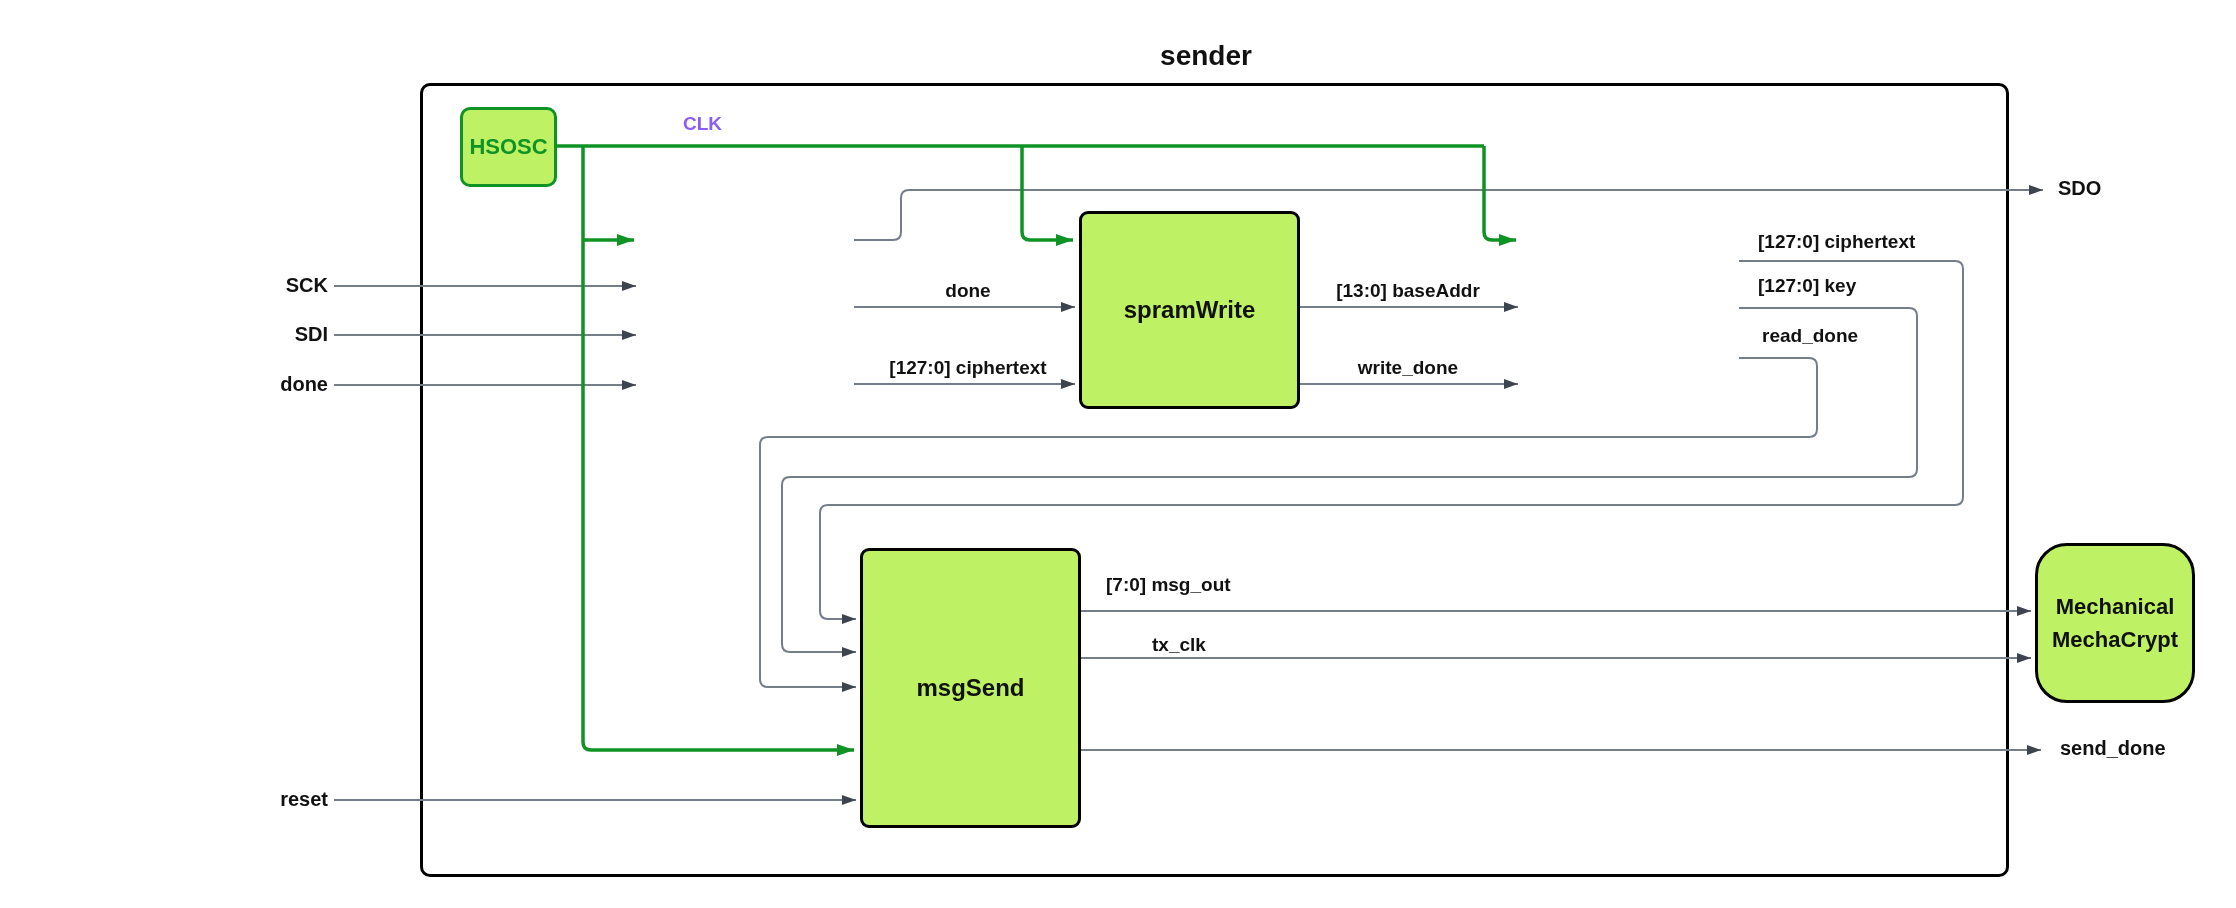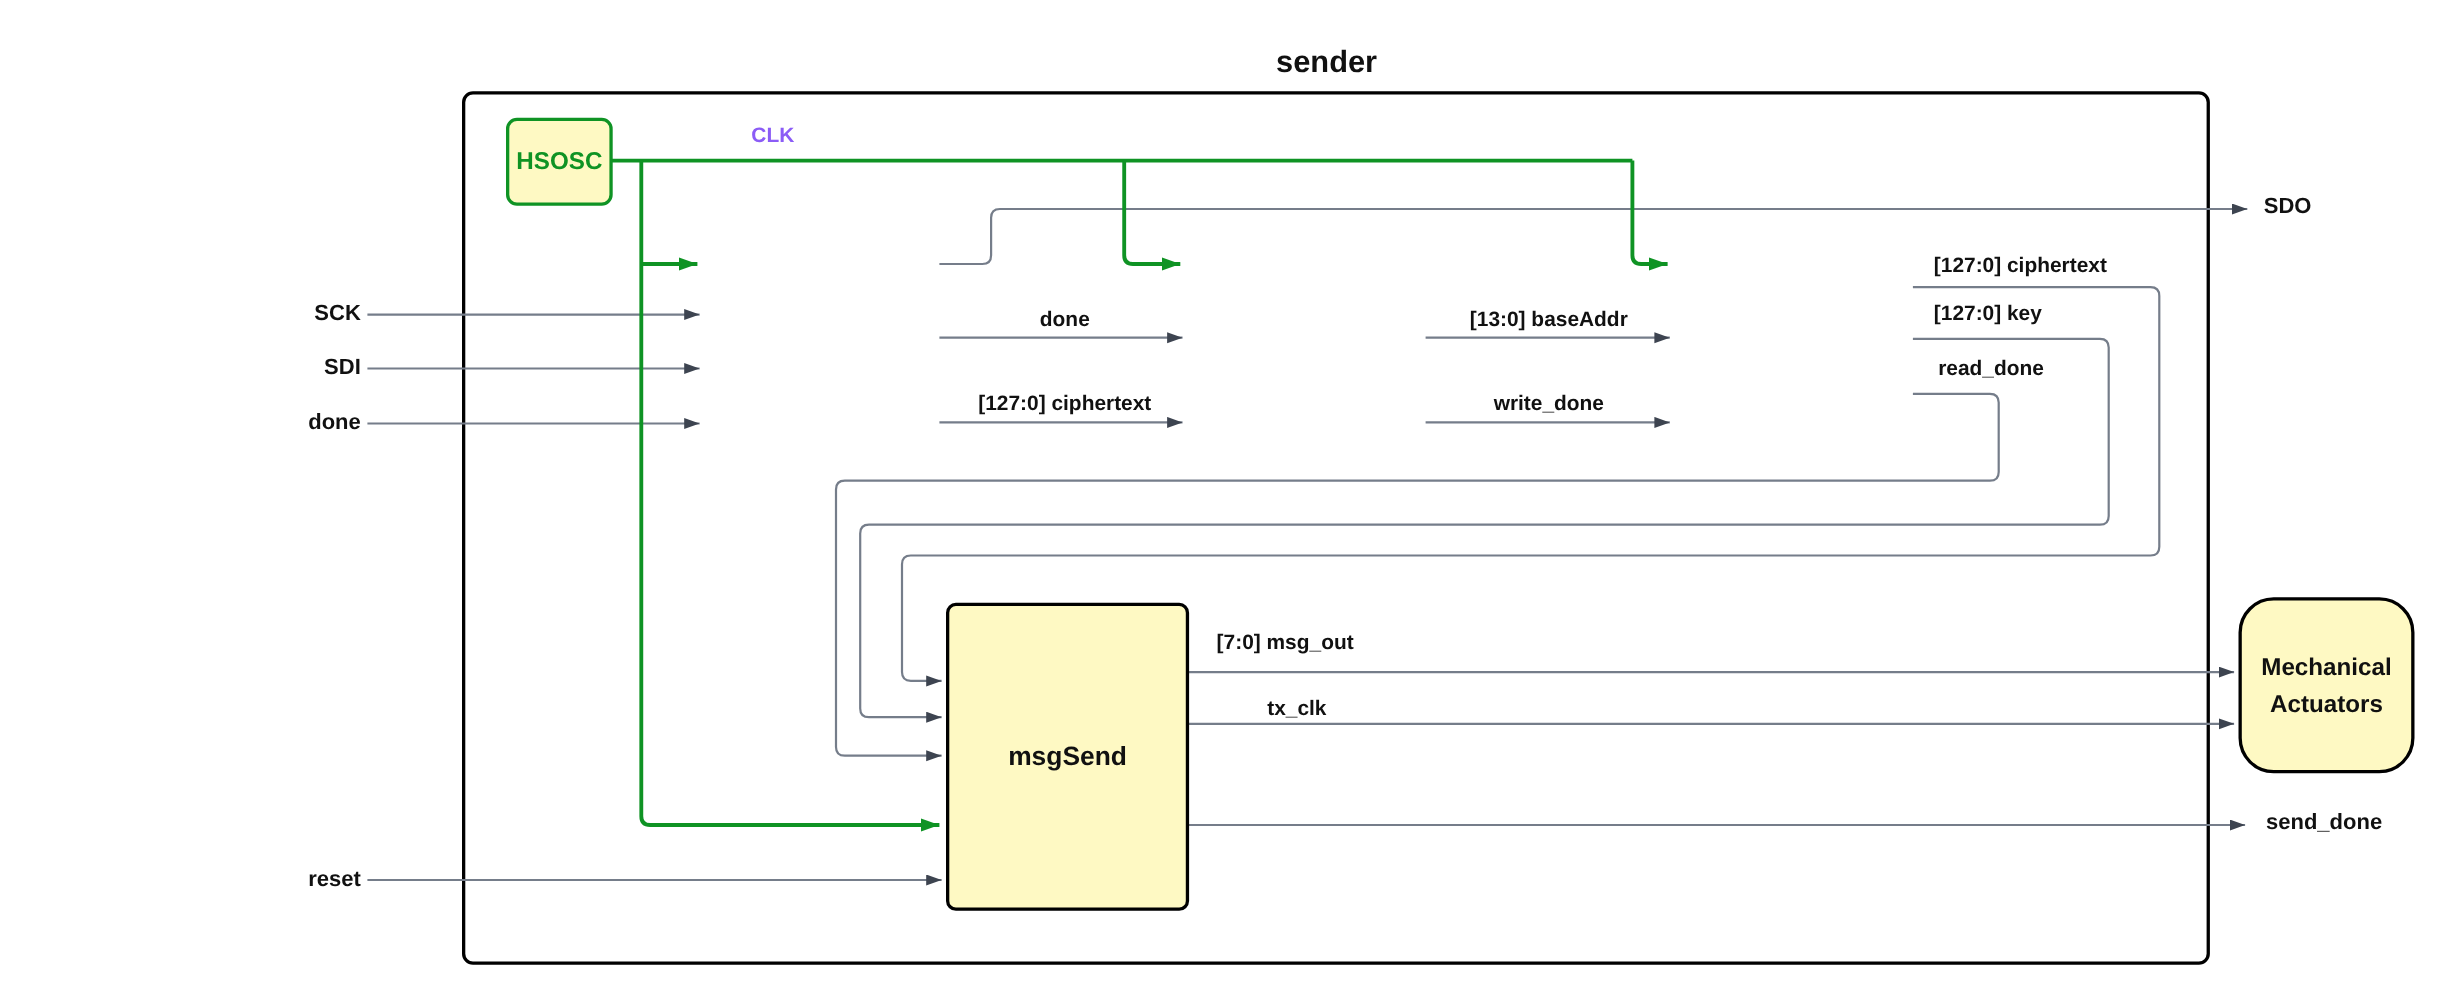--- a/index.html
+++ b/index.html
@@ -2,21 +2,21 @@
 <html><head>
 <meta charset="utf-8">
 <style>
   html,body{margin:0;padding:0;background:#ffffff;}
   body{width:2236px;height:908px;position:relative;overflow:hidden;
        font-family:"Liberation Sans",sans-serif;color:#111;}
   .stage{position:absolute;inset:0;}
   svg.wires{position:absolute;left:0;top:0;z-index:2;}
   .outer-box{position:absolute;left:420px;top:83px;width:1583px;height:788px;
              border:3px solid #000;border-radius:10px;background:#fff;z-index:1;}
-  .block{position:absolute;border:3px solid #000;border-radius:9px;background:#fef9c3;
+  .block{position:absolute;border:3px solid #000;border-radius:9px;background:#bef264;
          display:flex;align-items:center;justify-content:center;
          font-weight:bold;font-size:24px;z-index:3;text-align:center;}
   .block.aes{left:640px;top:212px;width:212px;height:191px;}
   .block.write{left:1079px;top:211px;width:215px;height:192px;}
   .block.read{left:1522px;top:211px;width:215px;height:192px;}
   .block.send{left:860px;top:548px;width:215px;height:274px;}
   .block.actuators{left:2035px;top:543px;width:154px;height:154px;font-size:22px;line-height:1.5;border-radius:32px;}
   .block.hsosc{left:460px;top:107px;width:91px;height:74px;
                border:3px solid #0f9324;color:#0f9324;font-size:22px;border-radius:10px;}
   .lbl{position:absolute;font-weight:bold;font-size:19px;white-space:nowrap;z-index:4;}
@@ -71,27 +71,30 @@
       <path d="M583 146 V742 Q583 750 591 750 H854" marker-end="url(#gn)"></path>
       <path d="M583 240 H634" marker-end="url(#gn)"></path>
       <path d="M1022 146 V232 Q1022 240 1030 240 H1073" marker-end="url(#gn)"></path>
       <path d="M1484 146 V232 Q1484 240 1492 240 H1516" marker-end="url(#gn)"></path>
     </g>
   </svg>
 
   <div class="block hsosc">
     <span>HSOSC</span>
   </div>
+  <div class="block write">
+    <span>spramWrite</span>
+  </div>
   <div class="block send">
     <span>msgSend</span>
   </div>
   <div class="block actuators">
     <span>
       <span>Mechanical</span><br>
-      <span>Actuators</span>
+      <span>MechaCrypt</span>
     </span>
   </div>
 
   <div class="lbl big center" style="left:1206px;top:40px;">sender</div>
 
   <div class="lbl green" style="left:683px;top:113px;">CLK</div>
 
   <div class="lbl port right" style="left:328px;top:274px;">SCK</div>
   <div class="lbl port right" style="left:328px;top:323px;">SDI</div>
   <div class="lbl port right" style="left:328px;top:373px;">done</div>

